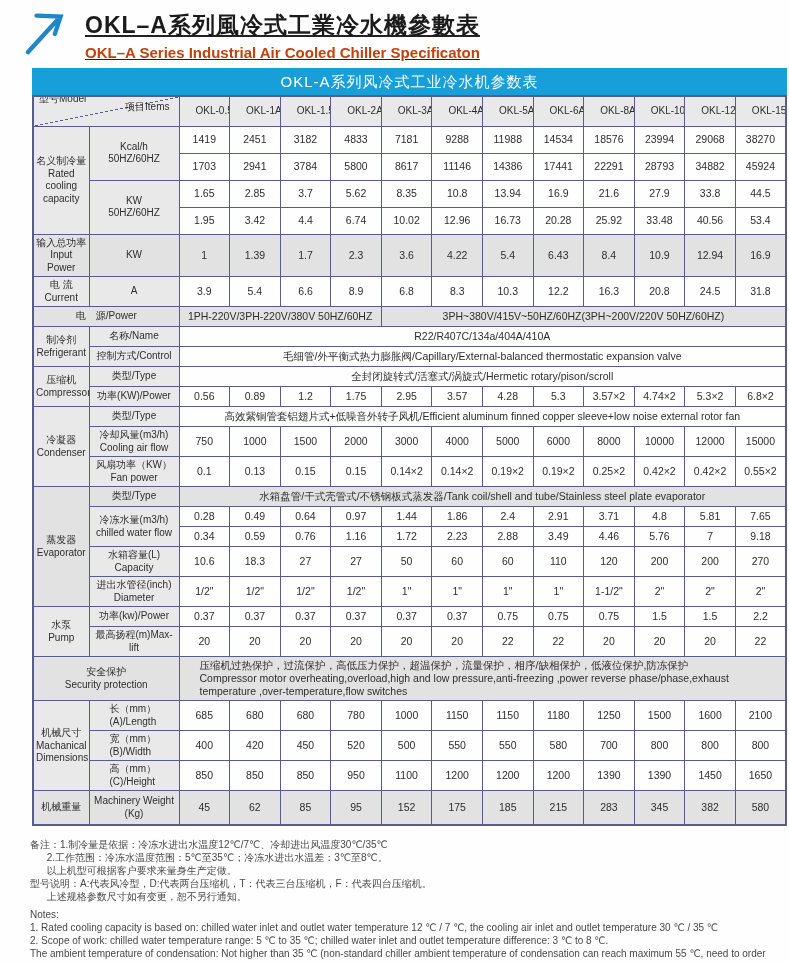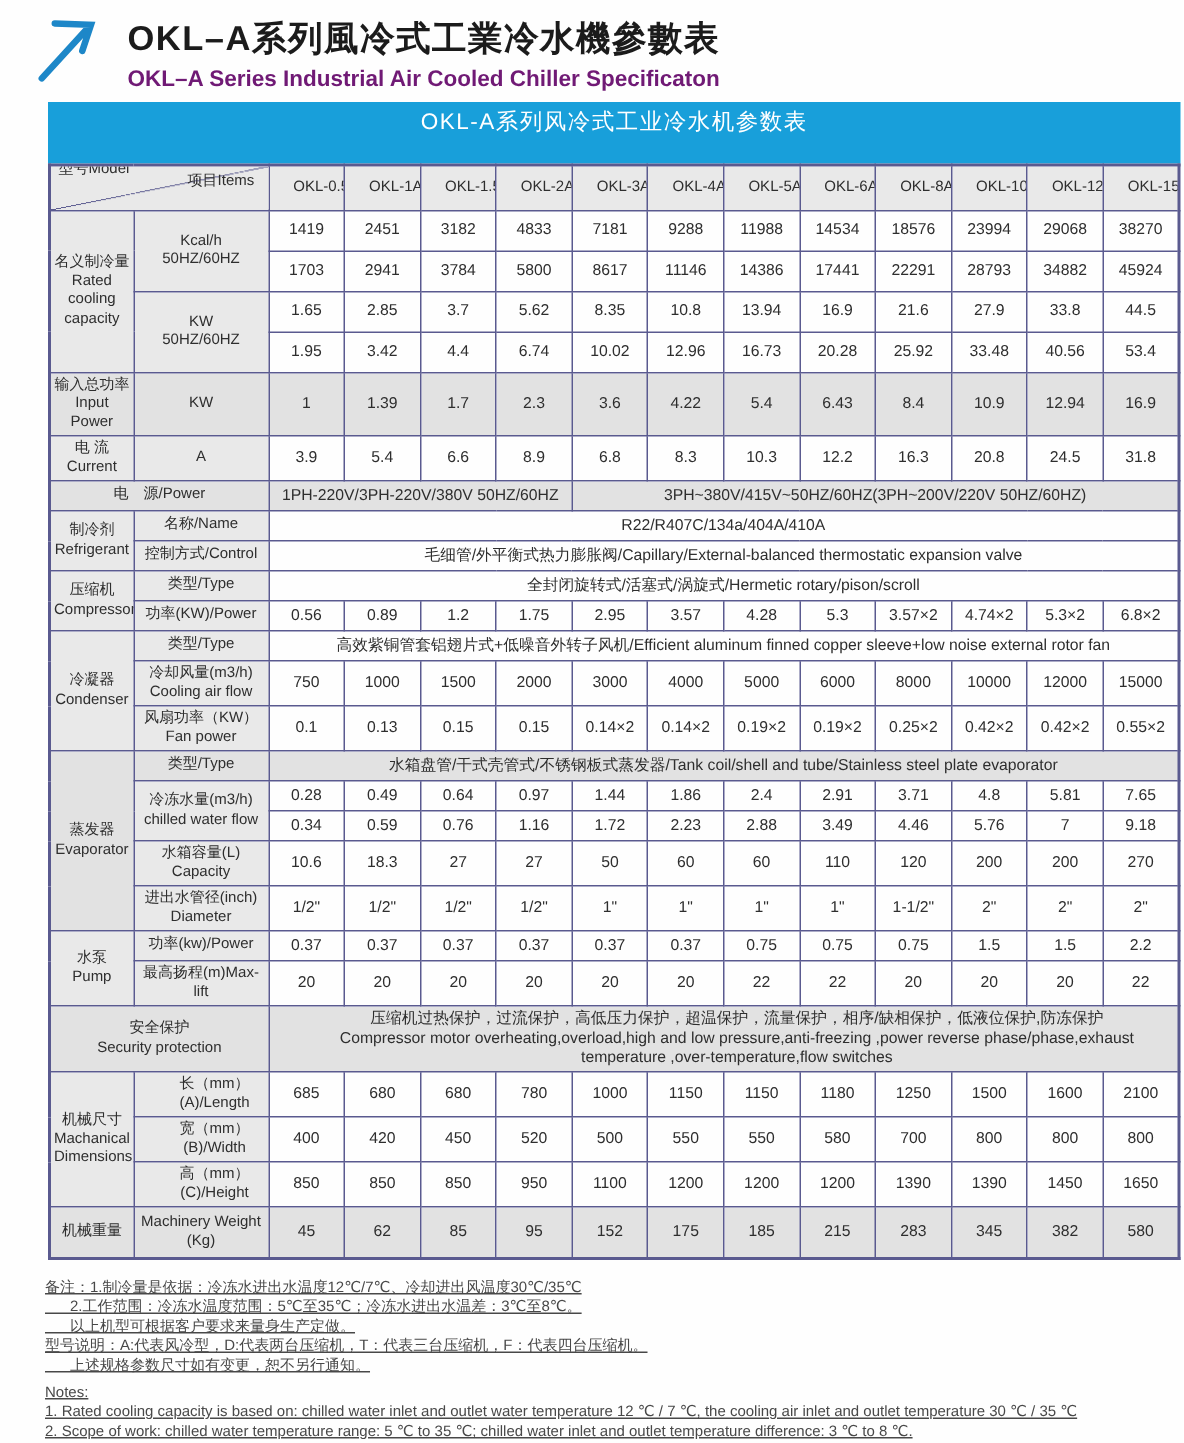--- a/index.html
+++ b/index.html
@@ -5,64 +5,64 @@
   * { box-sizing: border-box; margin: 0; padding: 0; }
   html,body { background: #ffffff; }
   body {
     width: 789px; height: 962px;
     font-family: "Liberation Sans", "DejaVu Sans", sans-serif;
     color: #222;
   }
   .page { position: relative; width: 789px; height: 962px; overflow: hidden; background: #fefefe; }
 
   
-  .header { display: flex; align-items: flex-start; padding: 8px 0 0 24px; }
+  .header { display: flex; align-items: flex-start; padding: 8px 0 0 24px; text-decoration: underline; }
   .logo { width: 54px; height: 48px; flex: 0 0 auto; }
   .titles { margin-left: 7px; padding-top: 2px; }
   .title-zh { font-size: 23px; font-weight: bold; color: #1b1b1b; letter-spacing: 1px; }
-  .title-en { font-size: 15px; font-weight: bold; color: #701a75; margin-top: 3px; }
+  .title-en { font-size: 15px; font-weight: bold; color: #c2410c; margin-top: 3px; }
 
   
   .band {
-    margin: 7px 0 0 32px; width: 755px; height: 41px;
+    margin: 7px 0 0 32px; width: 755px; height: 27px;
     background: var(--title-bar, #189fda);
     color: #fff; font-size: 15px; line-height: 27px; text-align: center;
     letter-spacing: 1px;
   }
 
   
   table { border-collapse: collapse; margin-left: 32px; width: 755px; table-layout: fixed; border: 2px solid var(--border, #5a5a8f); }
   td {
     border: 1px solid var(--border, #5a5a8f);
     font-size: 10.5px; color: #2e2e2e;
     text-align: center; vertical-align: middle;
     padding: 2px 2px; height: 20px; line-height: 1.25;
     white-space: pre-line; overflow: hidden;
   }
   td.lbl, td.mh { background: var(--header-bg, #e9e9e9); font-size: 10px; }
   td.mh { white-space: nowrap; padding: 2px 16px; }
   tr.shaded td { background: var(--shaded-bg, #e2e2e2); }
-  td.left { text-align: center; padding-left: 20px; }
+  td.left { text-align: left; padding-left: 20px; }
   td.corner { position: relative; padding: 0;
     background-image: linear-gradient(to bottom right, transparent 49.5%, var(--border,#5a5a8f) 49.5%, var(--border,#5a5a8f) 50.6%, transparent 50.6%);
   }
   .c-model { position: absolute; left: 5px; bottom: 20px; font-size: 10px; }
   .c-items { position: absolute; right: 9px; top: 4px; font-size: 10px; text-align: right; }
 
   
   tbody tr:nth-child(1) td { height: 30px; }
   tbody tr:nth-child(n+2):nth-child(-n+5) td { height: 27px; }
   tbody tr:nth-child(6) td, tbody tr:nth-child(7) td { height: 25px; }
   tbody tr:nth-child(14) td, tbody tr:nth-child(15) td { height: 30px; }
   tbody tr:nth-child(27) td { height: 34px; }
 
   
   .notes {
     margin: 12px 0 0 30px; font-size: 10px; color: #484848;
-    line-height: 13px; white-space: pre-wrap; text-decoration: underline;
+    line-height: 13px; white-space: pre-wrap;
   }
   .notes-en { margin-top: 5px; }
   .note-line { white-space: pre-wrap; }
 </style>
 </head>
 <body>
 
 <div class="page">
 
   <div class="header">

